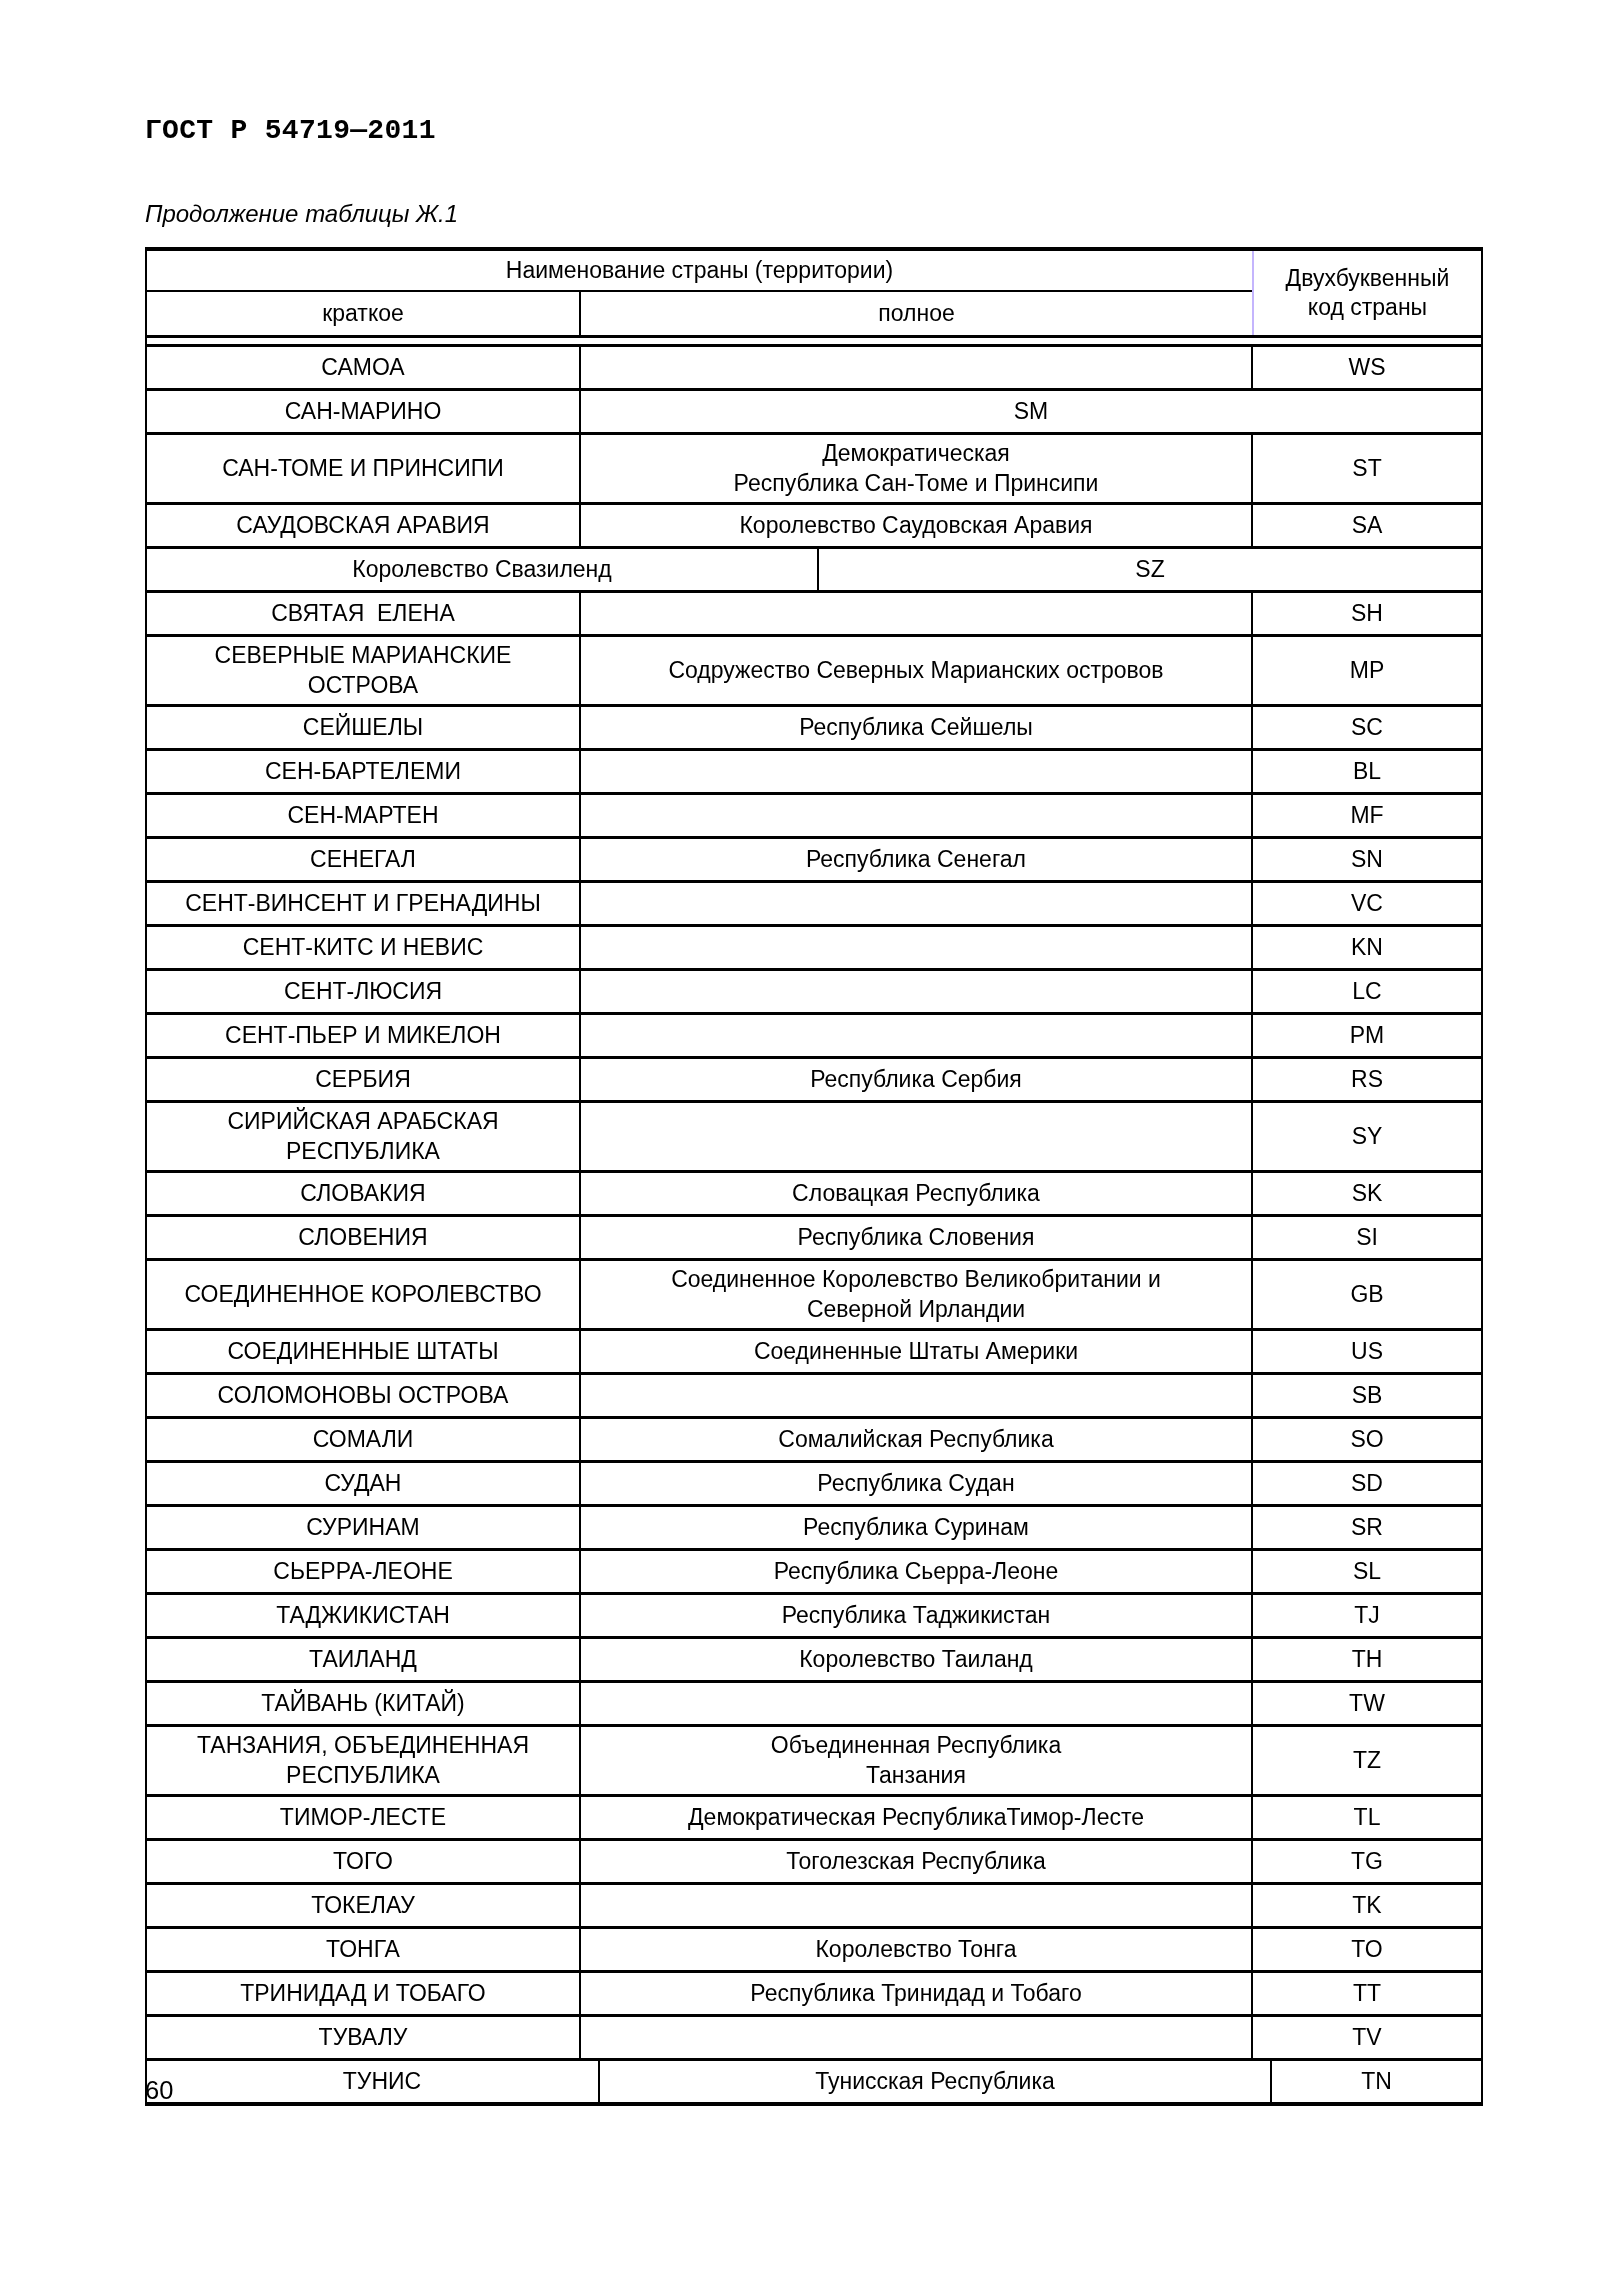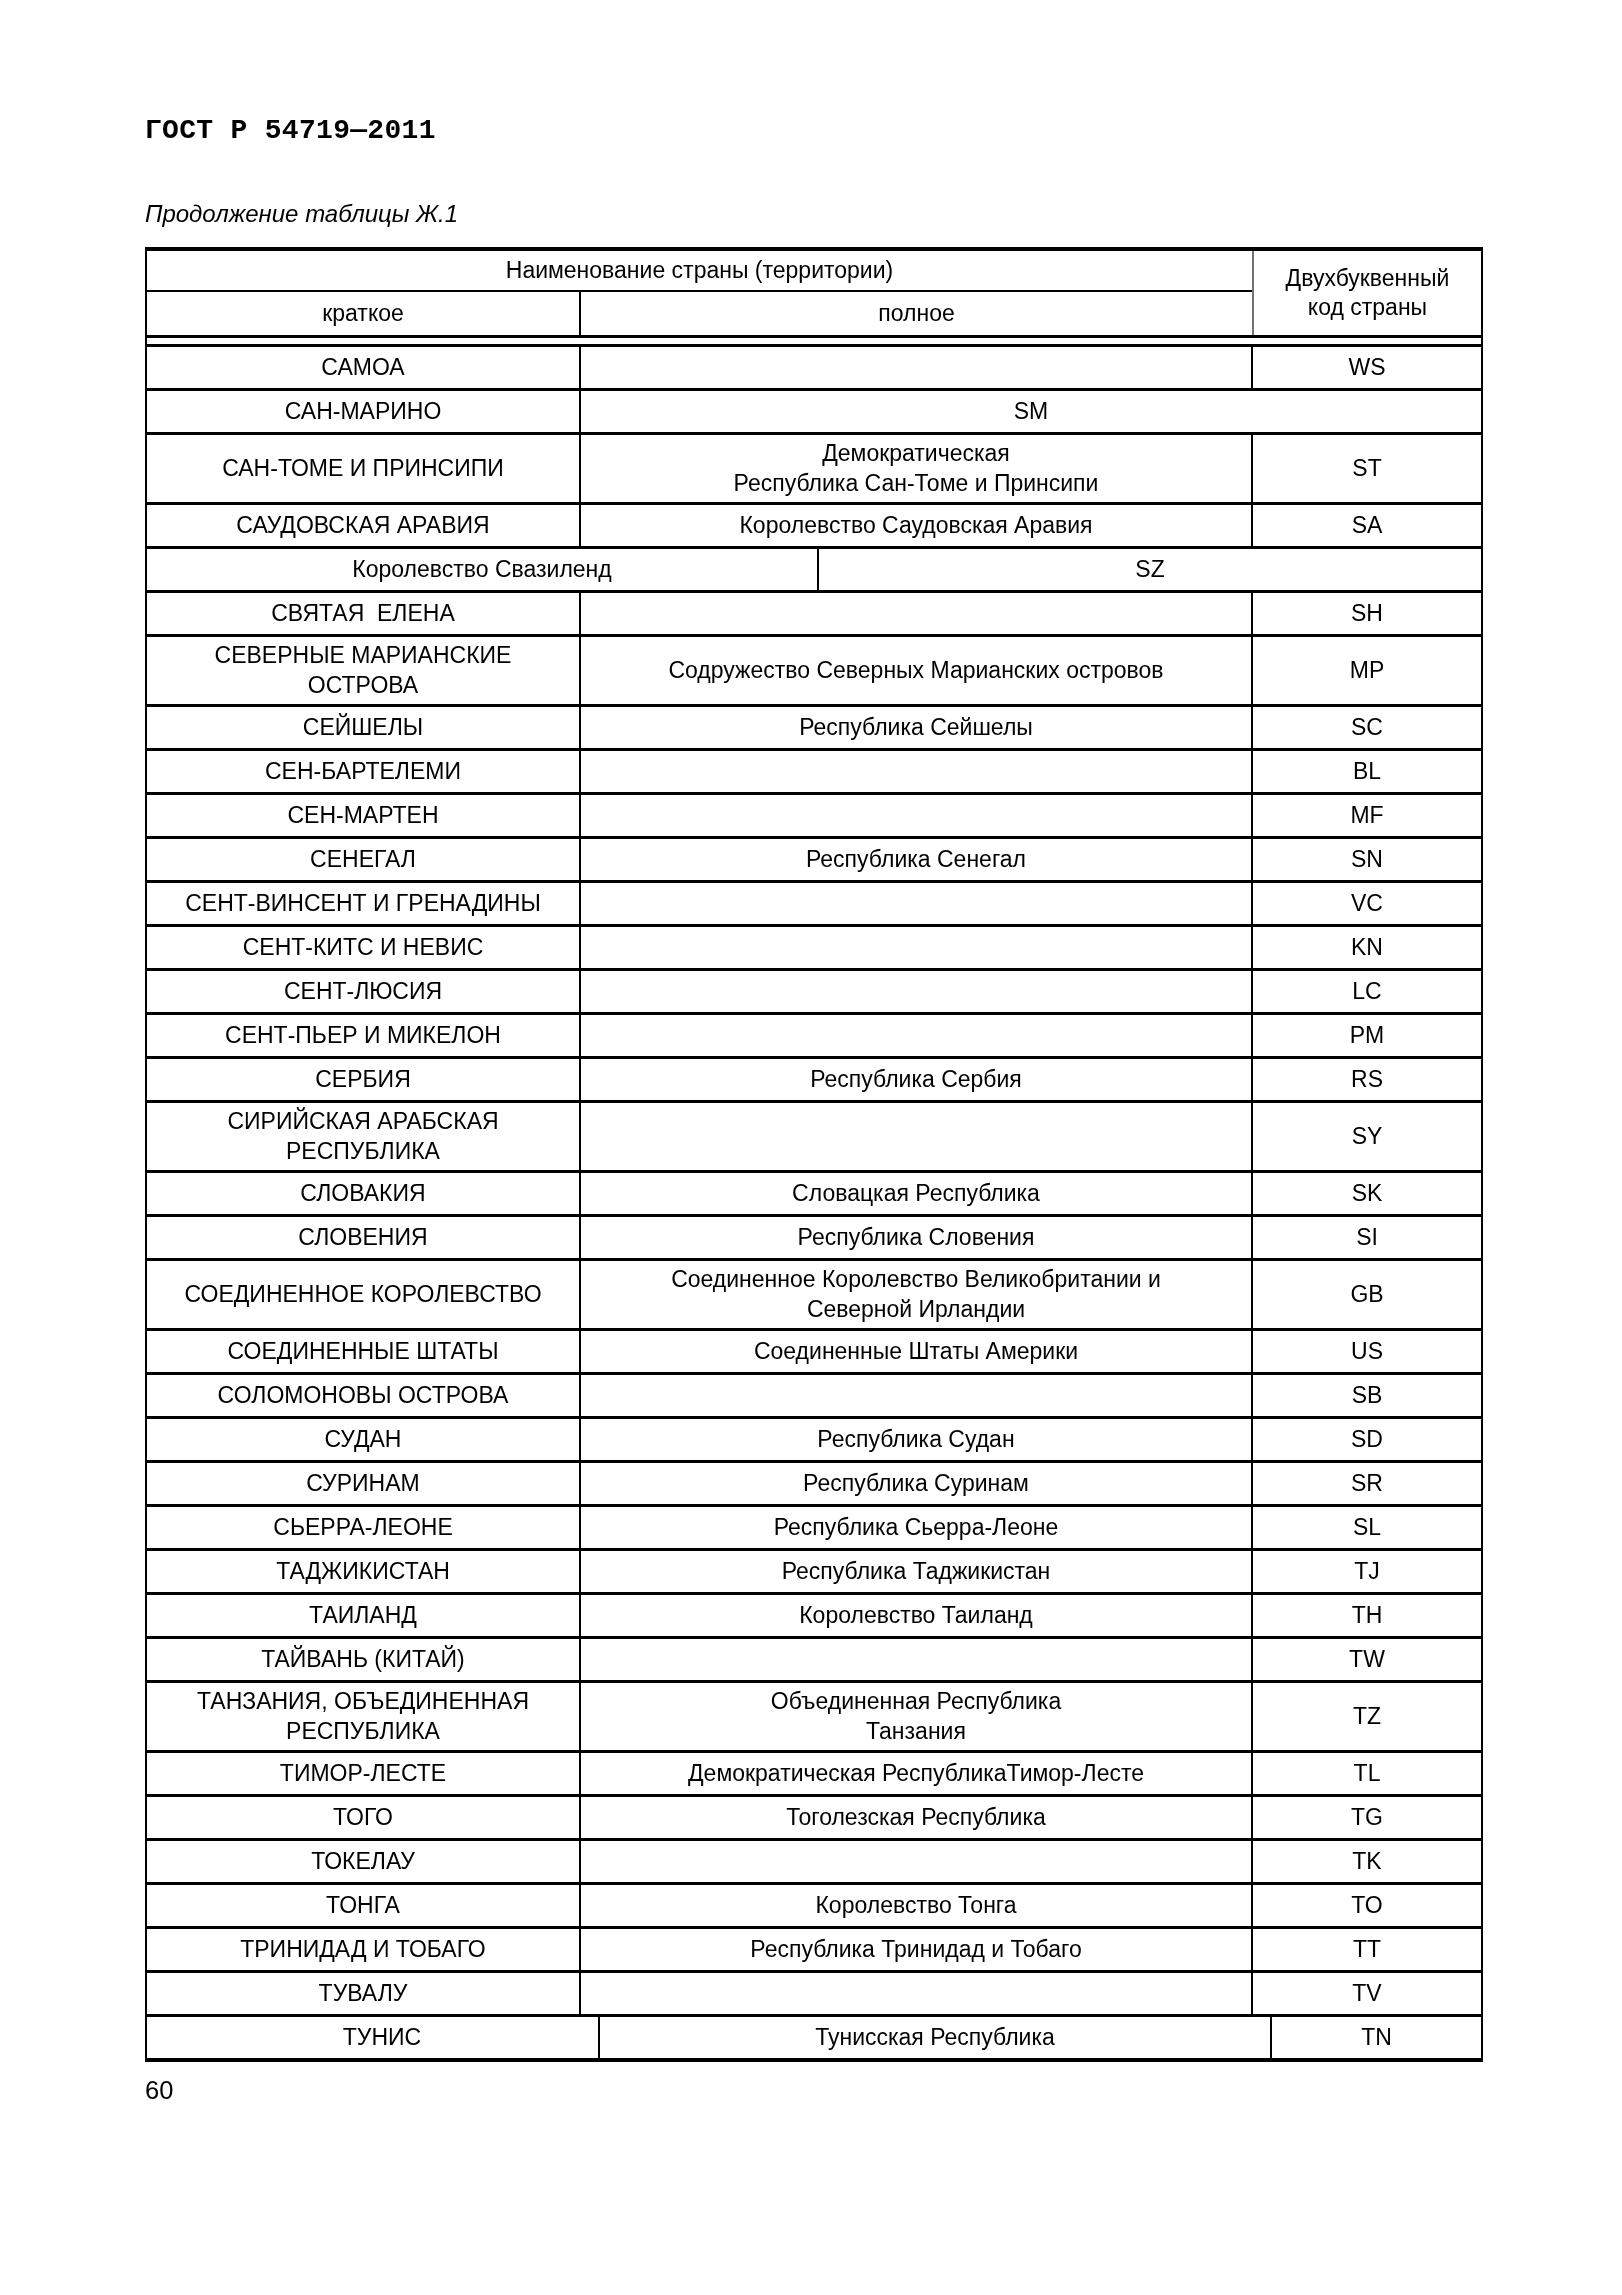--- a/index.html
+++ b/index.html
@@ -19,21 +19,21 @@
     position:absolute;left:145px;top:200px;
     font-size:24px;font-style:italic;
   }
   .gtable{
     position:absolute;left:145px;top:247px;width:1338px;
     border:2.7px solid #000;border-top-width:4.7px;border-bottom-width:4.7px;
     box-sizing:border-box;
     font-size:23px;line-height:29.5px;
   }
   .thead{display:flex;border-bottom:3.4px solid #000;}
-  .h-left{width:1107px;border-right:2px solid #737373;box-sizing:border-box;}
+  .h-left{width:1107px;border-right:2px solid #c4b5fd;box-sizing:border-box;}
   .h-group{
     height:39px;display:flex;align-items:center;justify-content:center;
     border-bottom:2.7px solid #000;text-align:center;
   }
   .h-sub{display:flex;height:43px;}
   .h-short{width:434px;border-right:2px solid #000;box-sizing:border-box;
     display:flex;align-items:center;justify-content:center;}
   .h-full{flex:1;display:flex;align-items:center;justify-content:center;}
   .h-code{
     flex:1;display:flex;align-items:center;justify-content:center;
@@ -186,20 +186,25 @@
           <div class="cell c1">СОЕДИНЕННЫЕ ШТАТЫ</div>
           <div class="cell c2">Соединенные Штаты Америки</div>
           <div class="cell c3">US</div>
         </div>
         <div class="row">
           <div class="cell c1">СОЛОМОНОВЫ ОСТРОВА</div>
           <div class="cell c2"></div>
           <div class="cell c3">SB</div>
         </div>
         <div class="row">
+          <div class="cell c1">СОМАЛИ</div>
+          <div class="cell c2">Сомалийская Республика</div>
+          <div class="cell c3">SO</div>
+        </div>
+        <div class="row">
           <div class="cell c1">СУДАН</div>
           <div class="cell c2">Республика Судан</div>
           <div class="cell c3">SD</div>
         </div>
         <div class="row">
           <div class="cell c1">СУРИНАМ</div>
           <div class="cell c2">Республика Суринам</div>
           <div class="cell c3">SR</div>
         </div>
         <div class="row">

